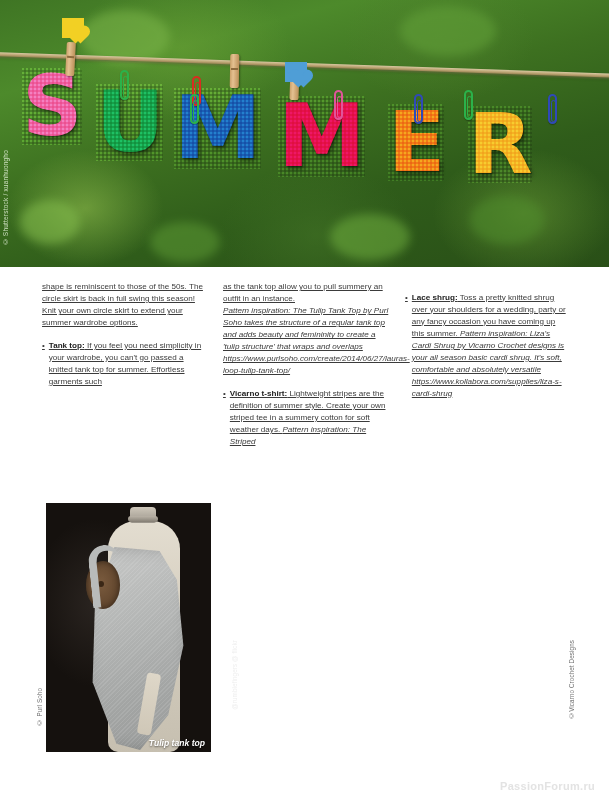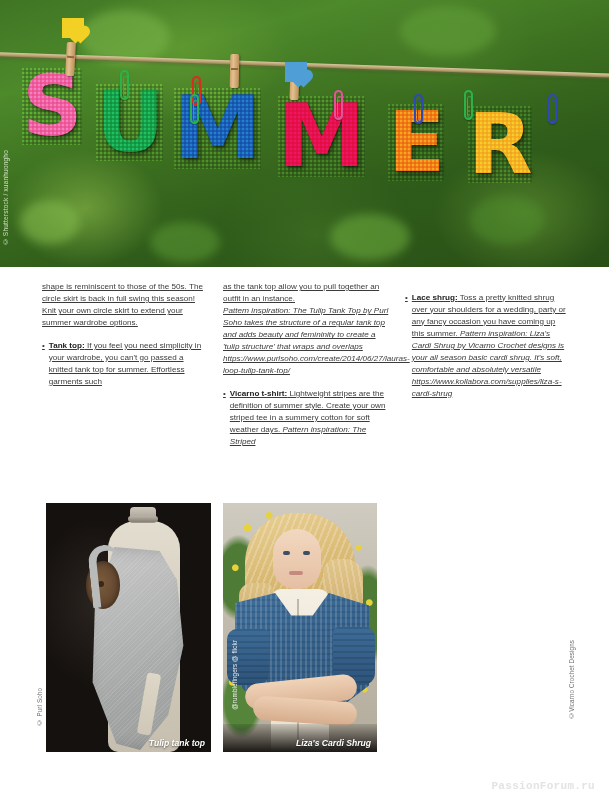--- a/index.html
+++ b/index.html
@@ -374,21 +374,21 @@
   .darkbase {
     position:absolute; left:0; bottom:0; width:154px; height:28px;
     background:linear-gradient(180deg,rgba(30,28,26,.15),#1b1916);
   }
 
   
   .footer-wm {
     position:absolute; right:14px; bottom:8px;
     font-size:11px; font-weight:bold; color:#e3e3e3;
     letter-spacing:.3px;
-    font-family:Liberation Mono, monospace;
+    font-family:Liberation Sans, sans-serif;
   }
 </style>
 </head>
 <body>
 
 <div class="hero">
   <div class="hero-leaf" style="left:20px;  top:200px; width:60px; height:44px; background:#86bf4e;"></div>
   <div class="hero-leaf" style="left:150px; top:222px; width:70px; height:40px; background:#5d9a34;"></div>
   <div class="hero-leaf" style="left:330px; top:214px; width:80px; height:46px; background:#6fae3e;"></div>
   <div class="hero-leaf" style="left:470px; top:196px; width:74px; height:48px; background:#4f8c2c;"></div>
@@ -437,21 +437,21 @@
 
   <div class="col col1">
     <p>shape is reminiscent to those of the 50s. The circle skirt is back in full swing this season! Knit your own circle skirt to extend your summer wardrobe options.</p>
     <div class="bull">
       <span class="dot">•</span>
       <span class="bdy"><b>Tank top:</b><span> If you feel you need simplicity in your wardrobe, you can't go passed a knitted tank top for summer. Effortless garments such</span></span>
     </div>
   </div>
 
   <div class="col col2">
-    <p>as the tank top allow you to pull together an outfit in an instance.</p>
+    <p>as the tank top allow you to pull summery an outfit in an instance.</p>
     <p class="ital">Pattern inspiration: The Tulip Tank Top by Purl Soho takes the structure of a regular tank top and adds beauty and femininity to create a 'tulip structure' that wraps and overlaps https://www.purlsoho.com/create/2014/06/27/lauras-loop-tulip-tank-top/</p>
     <div class="bull">
       <span class="dot">•</span>
       <span class="bdy"><b>Vicarno t-shirt:</b><span> Lightweight stripes are the definition of summer style. Create your own striped tee in a summery cotton for soft weather days. </span><span class="ital">Pattern inspiration: The Striped</span></span>
     </div>
   </div>
 
   <div class="col col3">
     <div class="bull">
       <span class="dot">•</span>
@@ -467,37 +467,20 @@
     <div class="form-body"></div>
     <div class="form-neck"></div>
     <div class="tank"></div>
     <div class="tank-split"></div>
     <div class="armhole"></div>
     <div class="tank-strap"></div>
     <div class="cap">Tulip tank top</div>
   </div>
 
 
-  <div class="ph p3">
-    <div class="p3bg"></div>
-    <div class="hair3"></div>
-    <div class="face3"></div>
-    <div class="eye" style="left:60px; top:48px;"></div>
-    <div class="eye" style="left:80px; top:48px;"></div>
-    <div class="lip"></div>
-    <div class="hair3b"></div>
-    <div class="blouse"></div>
-    <div class="shrug"></div>
-    <div class="sleeve-l"></div>
-    <div class="sleeve-r"></div>
-    <div class="forearm"></div>
-    <div class="forearm2"></div>
-    <div class="darkbase"></div>
-    <div class="cap">Liza's Cardi Shrug</div>
-  </div>
 
 </div>
 
 <div class="sidecredit" style="left:36px;  top:688px;">© Purl Soho</div>
 <div class="sidecredit light" style="left:231px; top:640px;">@rumblefingers @ flickr</div>
 <div class="sidecredit" style="left:568px; top:640px;">©Vicarno Crochet Designs</div>
 
 <div class="footer-wm">PassionForum.ru</div>
 
 </body></html>

